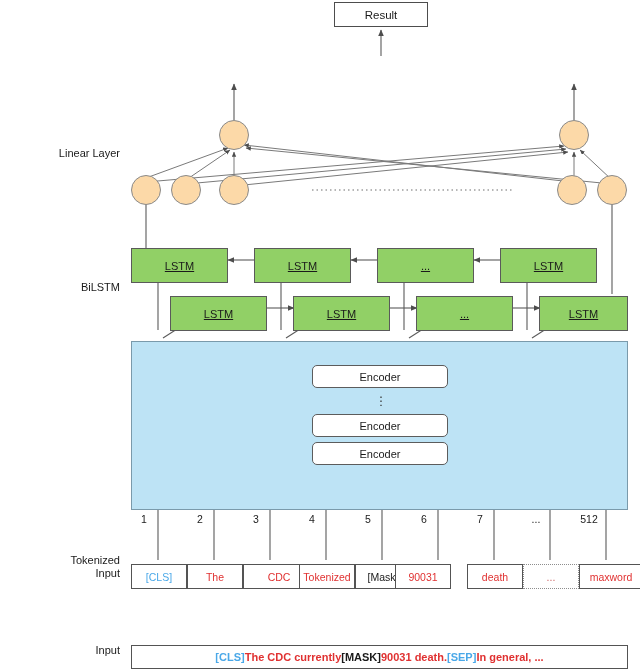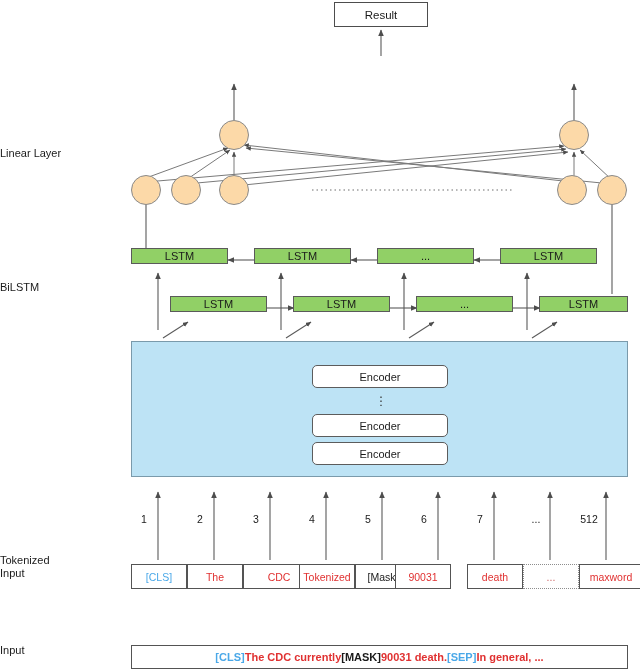--- a/index.html
+++ b/index.html
@@ -16,21 +16,21 @@
     height: 669px;
     background: #ffffff;
     overflow: hidden;
   }
 
   
   .stage-label {
     position: absolute;
     left: 0;
     width: 120px;
-    text-align: left;
+    text-align: right;
     font-size: 11px;
     color: #1a1a1a;
     line-height: 13px;
     white-space: pre-line;
   }
 
   
   .result-box {
     position: absolute;
     left: 334px;
@@ -71,38 +71,39 @@
     height: 30px;
     border-radius: 50%;
     background: #fcd9a8;
     border: 1.2px solid #8a8a8a;
     box-sizing: border-box;
   }
 
   
   .lstm-box {
     position: absolute;
-    height: 16px;
+    height: 35px;
     background: #91d066;
     border: 1.5px solid #5a5a5a;
     box-sizing: border-box;
     display: flex;
     align-items: center;
     justify-content: center;
     font-size: 11px;
     color: #1a1a1a;
+    text-decoration: underline;
   }
 
   
   .bert-block {
     position: absolute;
     left: 131px;
     top: 341px;
     width: 497px;
-    height: 136px;
+    height: 169px;
     background: #bde3f5;
     border: 1.3px solid #7a9aab;
     box-sizing: border-box;
   }
   .encoder-box {
     position: absolute;
     width: 136px;
     height: 23px;
     background: #ffffff;
     border: 1.6px solid #5c5c5c;

